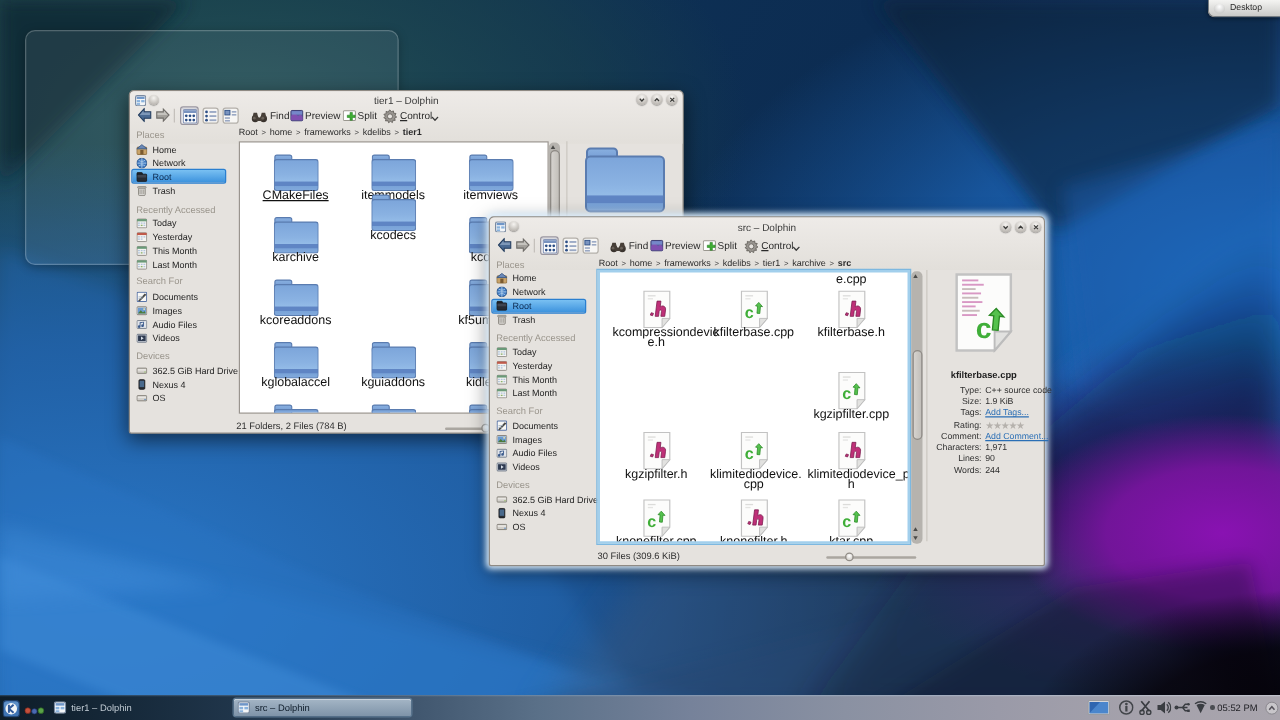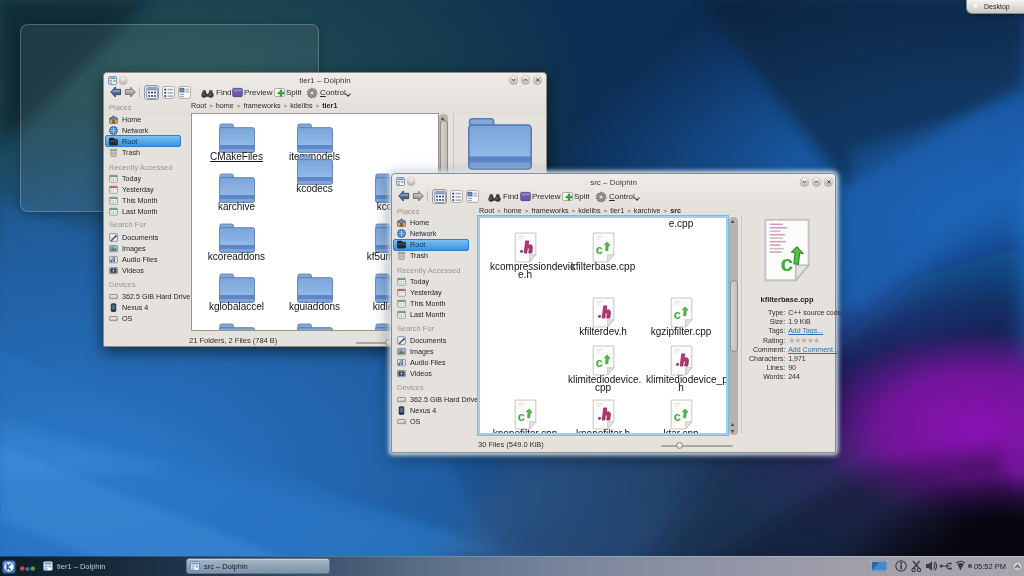--- a/index.html
+++ b/index.html
@@ -462,20 +462,23 @@
           </svg>OS</div>
     </div>
 
     <div class="view" style="left:87px;top:40px;width:248px;height:218px;overflow:hidden">
       <div class="fitem" style="left:9px;top:9px;width:71px"><svg width="36" height="30">
             <use href="#folder"></use>
           </svg><span style="text-decoration:underline">CMakeFiles</span></div>
       <div class="fitem" style="left:87px;top:9px;width:71px"><svg width="36" height="30">
             <use href="#folder"></use>
           </svg>itemmodels</div>
+      <div class="fitem" style="left:165px;top:9px;width:71px"><svg width="36" height="30">
+            <use href="#folder"></use>
+          </svg>itemviews</div>
       <div class="fitem" style="left:9px;top:59px;width:71px"><svg width="36" height="30">
             <use href="#folder"></use>
           </svg>karchive</div>
       <div class="fitem" style="left:87px;top:41px;width:71px"><svg width="36" height="30">
             <use href="#folder"></use>
           </svg>kcodecs</div>
       <div class="fitem" style="left:165px;top:59px;width:71px"><svg width="36" height="30">
             <use href="#folder"></use>
           </svg>kconfig</div>
       <div class="fitem" style="left:9px;top:109px;width:71px"><svg width="36" height="30">
@@ -636,26 +639,29 @@
     </div>
 
     <div class="view2" style="left:86px;top:42px;width:250px;height:219px;overflow:hidden">
       <div class="fitem" style="left:166px;top:2px;width:70px">e.cpp</div>
       <div class="fitem" style="left:10px;top:14px;width:70px"><svg width="25" height="31">
             <use href="#fhdr"></use>
           </svg>kcompressiondevic<br>e.h</div>
       <div class="fitem" style="left:88px;top:14px;width:70px"><svg width="25" height="31">
             <use href="#fcpp"></use>
           </svg>kfilterbase.cpp</div>
-      <div class="fitem" style="left:88px;top:79px;width:70px"><svg width="25" height="31">
+      <div class="fitem" style="left:166px;top:14px;width:70px"><svg width="25" height="31">
             <use href="#fhdr"></use>
-          </svg>kfilterdev.h</div>
+          </svg>kfilterbase.h</div>
       <div class="fitem" style="left:166px;top:79px;width:70px"><svg width="25" height="31">
             <use href="#fcpp"></use>
           </svg>kgzipfilter.cpp</div>
+      <div class="fitem" style="left:10px;top:127px;width:70px"><svg width="25" height="31">
+            <use href="#fhdr"></use>
+          </svg>kgzipfilter.h</div>
       <div class="fitem" style="left:166px;top:127px;width:70px"><svg width="25" height="31">
             <use href="#fhdr"></use>
           </svg>klimitediodevice_p.<br>h</div>
       <div class="fitem" style="left:88px;top:127px;width:70px"><svg width="25" height="31">
             <use href="#fcpp"></use>
           </svg>klimitediodevice.<br>cpp</div>
       <div class="fitem" style="left:10px;top:181px;width:70px"><svg width="25" height="31">
             <use href="#fcpp"></use>
           </svg>knonefilter.cpp</div>
       <div class="fitem" style="left:88px;top:181px;width:70px"><svg width="25" height="31">
@@ -722,21 +728,21 @@
               <td>90</td>
             </tr>
         <tr>
               <td class="k">Words:</td>
               <td>244</td>
             </tr>
       </tbody>
         </table>
     </div>
 
-    <div class="sbtext" style="left:86px;top:266px">30 Files (549.0 KiB)</div>
+    <div class="sbtext" style="left:86px;top:266px">30 Files (309.6 KiB)</div>
     <div class="zoomsl" style="left:269px;top:271px;width:72px"></div>
     <div class="zknob" style="left:284px;top:268px"></div>
   </div>
 
   <div id="panel">
     <svg class="abs" style="left:2px;top:4px" width="14" height="14" viewBox="0 0 15 15">
       <rect x="0.5" y="0.5" width="14" height="14" rx="3" fill="#3f74b4" stroke="#1e3c66" stroke-width="1"></rect>
       <rect x="1.3" y="1.3" width="12.4" height="6" rx="2.5" fill="#6495cc" opacity="0.8"></rect>
       <circle cx="7.5" cy="7.5" r="5" fill="#f2f5f8"></circle>
       <path d="M5.5,4 v7 M5.5,7.5 L9.5,4 M5.5,7.5 L9.5,11" stroke="#30599a" stroke-width="1.7" fill="none"></path>

